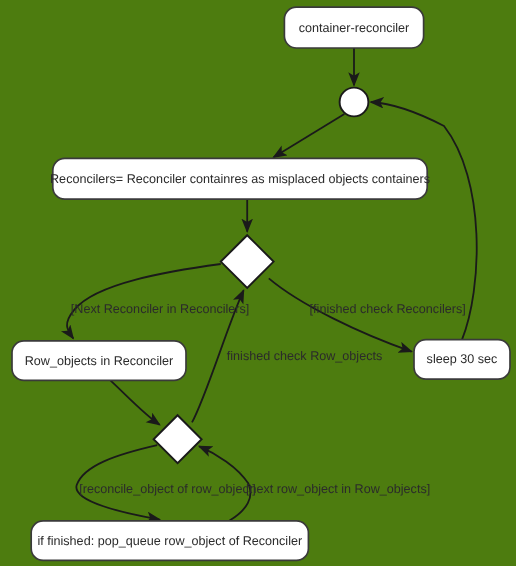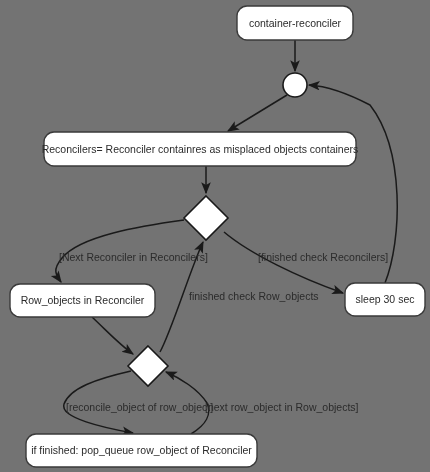--- a/index.html
+++ b/index.html
@@ -10,21 +10,21 @@
   body {
     width: 430px;
     height: 472px;
     font-family: "Liberation Sans", sans-serif;
     overflow: hidden;
   }
   #diagram-root {
     position: relative;
     width: 430px;
     height: 472px;
-    background: #737373;
+    background: #4d7c0f;
   }
   #diagram-svg {
     position: absolute;
     left: 0;
     top: 0;
     width: 430px;
     height: 472px;
     display: block;
   }
   .node-shape {

